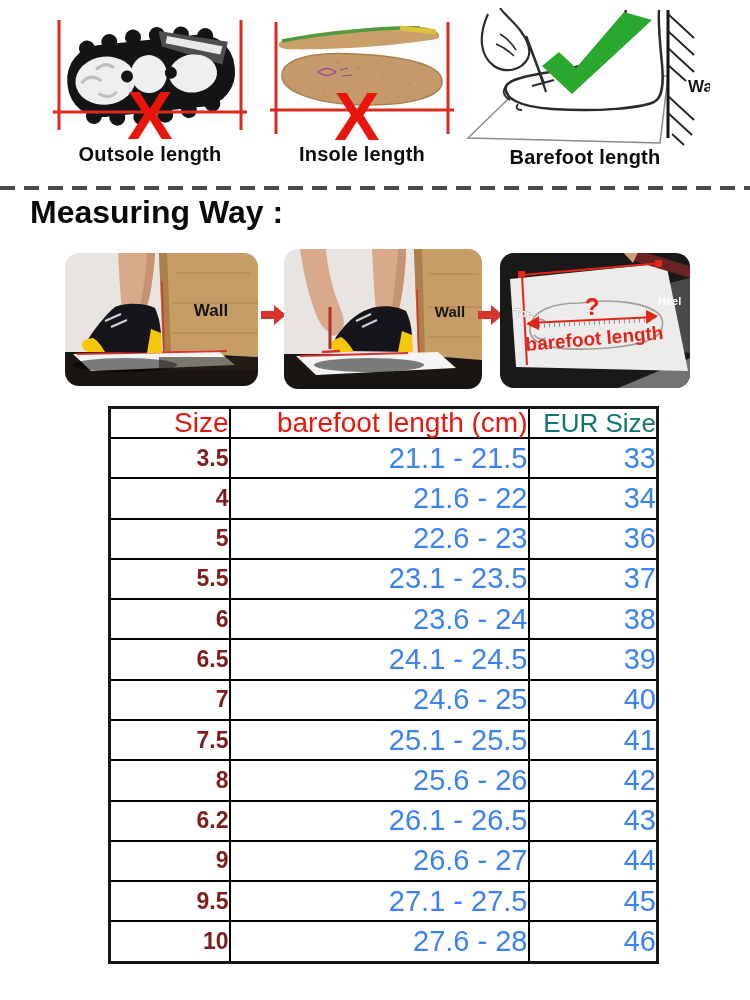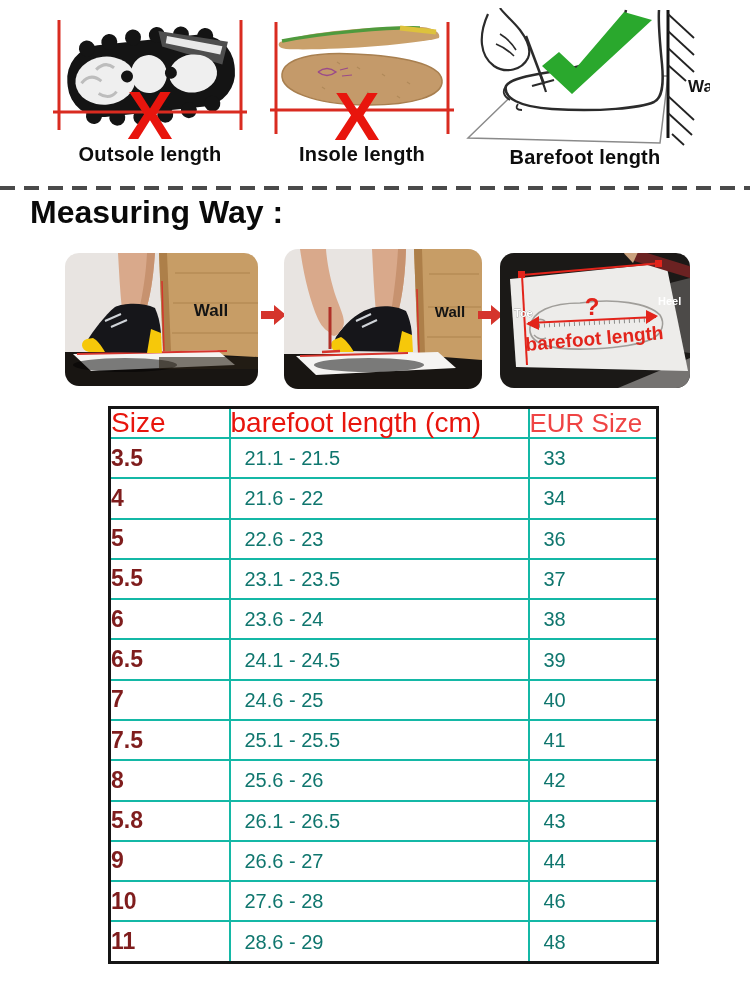--- a/index.html
+++ b/index.html
@@ -9,26 +9,26 @@
   .fig-label{position:absolute;left:0;right:0;text-align:center;font-weight:bold;
              font-size:20px;color:#0d0d0d;letter-spacing:.2px;}
   .dashline{position:absolute;left:0;top:186px;width:750px;height:4px;
     background:repeating-linear-gradient(90deg,#4a4a4a 0 15px,rgba(0,0,0,0) 15px 24px);}
   .heading{position:absolute;left:30px;top:194px;font-size:32px;font-weight:bold;color:#0a0a0a;text-align:center;}
   .photo{position:absolute;border-radius:14px;overflow:hidden;}
   .arrow{position:absolute;}
   
   .size-table{position:absolute;left:108px;top:406px;width:548px;height:558px;
     border-collapse:collapse;table-layout:fixed;border:3px solid #151515;}
-  .size-table th,.size-table td{border:2px solid #14b8a6;text-align:left;vertical-align:middle;padding:0;line-height:1;}
+  .size-table th,.size-table td{border:2px solid #000000;text-align:right;vertical-align:middle;padding:0;line-height:1;}
   .size-table col.c0{width:120px}.size-table col.c1{width:299px}.size-table col.c2{width:129px}
   th.h-red{color:#e8150d;font-weight:400;font-size:28px;}
-  th.h-black{color:#ef4444;font-weight:400;font-size:26px;}
+  th.h-black{color:#0f766e;font-weight:400;font-size:26px;}
   td.c0{font-weight:bold;font-size:23px;color:#7f1d1d;}
-  td.c1,td.c2{font-weight:400;font-size:20px;color:#0f766e;padding-left:14px;}
+  td.c1,td.c2{font-weight:400;font-size:29px;color:#3b82f6;padding-left:14px;}
 </style>
 </head>
 <body>
 
 <div id="page">
 
   <div class="fig" style="left:45px;top:12px;width:210px;height:155px;">
     <svg width="210" height="130" viewBox="0 0 210 130">
       <g transform="rotate(-6 105 63)">
         <rect x="22" y="28" width="168" height="72" rx="34" fill="#141414"></rect>
@@ -258,35 +258,35 @@
           <td class="c0">7.5</td>
           <td class="c1">25.1 - 25.5</td>
           <td class="c2">41</td>
         </tr>
         <tr>
           <td class="c0">8</td>
           <td class="c1">25.6 - 26</td>
           <td class="c2">42</td>
         </tr>
         <tr>
-          <td class="c0">5.8</td>
+          <td class="c0">6.2</td>
           <td class="c1">26.1 - 26.5</td>
           <td class="c2">43</td>
         </tr>
         <tr>
           <td class="c0">9</td>
           <td class="c1">26.6 - 27</td>
           <td class="c2">44</td>
         </tr>
         <tr>
+          <td class="c0">9.5</td>
+          <td class="c1">27.1 - 27.5</td>
+          <td class="c2">45</td>
+        </tr>
+        <tr>
           <td class="c0">10</td>
           <td class="c1">27.6 - 28</td>
           <td class="c2">46</td>
         </tr>
-        <tr>
-          <td class="c0">11</td>
-          <td class="c1">28.6 - 29</td>
-          <td class="c2">48</td>
-        </tr>
       </tbody>
   </table>
 
 </div>
 
 </body></html>

